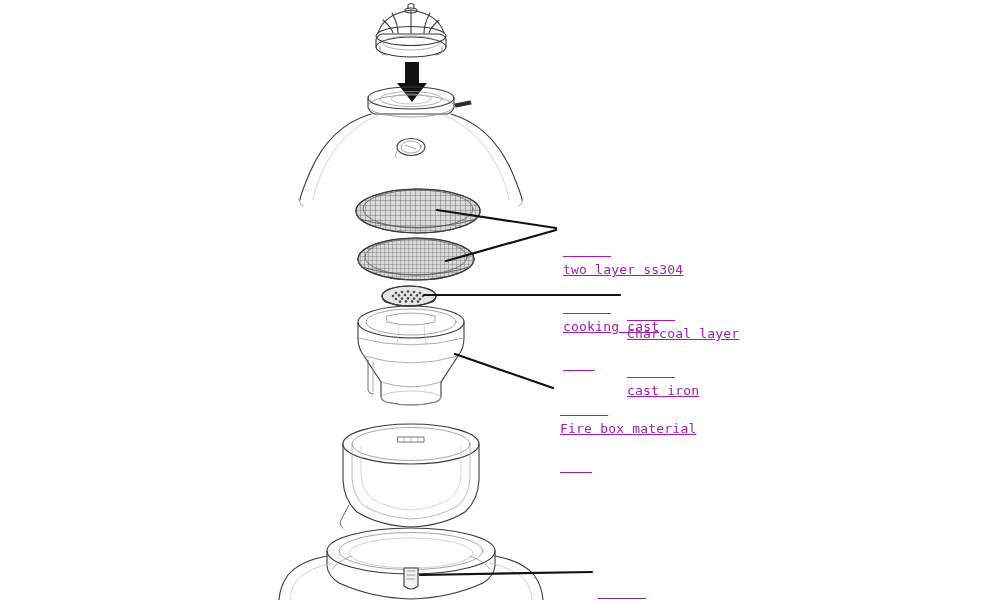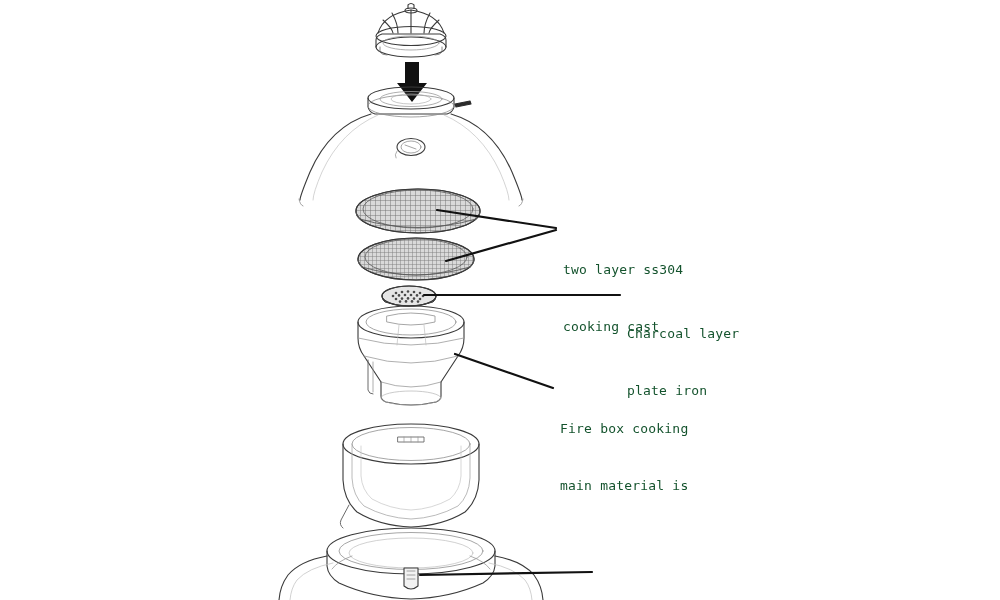--- a/index.html
+++ b/index.html
@@ -32,23 +32,24 @@
     top: 0;
     left: 0;
     width: 1000px;
     height: 600px;
   }
   .callout {
     position: absolute;
     font-family: "DejaVu Sans Mono", monospace;
     font-size: 13px;
     line-height: 19px;
-    color: #14532d;
+    color: #a21caf;
     white-space: pre;
     letter-spacing: 0.2px;
+    text-decoration: underline;
   }
   .cl-1 { left: 563px; top: 222px; }
   .cl-2 { left: 627px; top: 286px; }
   .cl-3 { left: 560px; top: 381px; }
   .cl-4 { left: 598px; top: 564px; }
 </style>
 </head>
 <body>
 
 <div id="diagram-root">
@@ -245,26 +246,25 @@
 
   <div class="callout-layer">
 
     <div class="callout cl-1">
       <div>two layer ss304</div>
       <div>cooking cast</div>
     </div>
 
     <div class="callout cl-2">
       <div>Charcoal layer</div>
-      <div>plate iron</div>
+      <div>cast iron</div>
     </div>
 
     <div class="callout cl-3">
-      <div>Fire box cooking</div>
-      <div>main material is</div>
+      <div>Fire box material</div>
     </div>
 
     <div class="callout cl-4">
       
     </div>
 
   </div>
 </div>
 
 </body></html>

